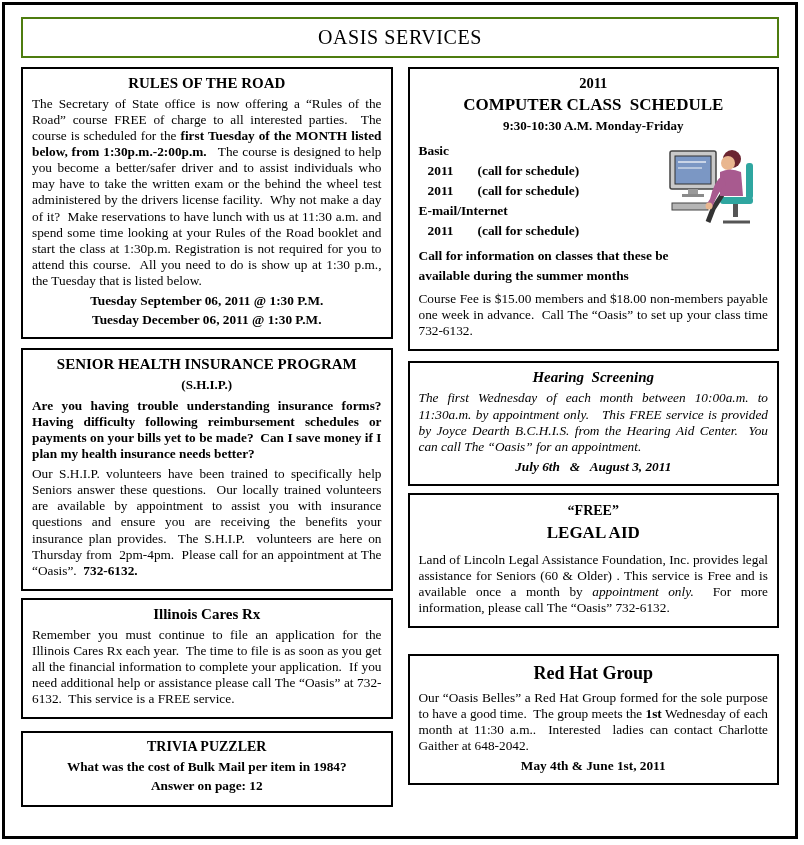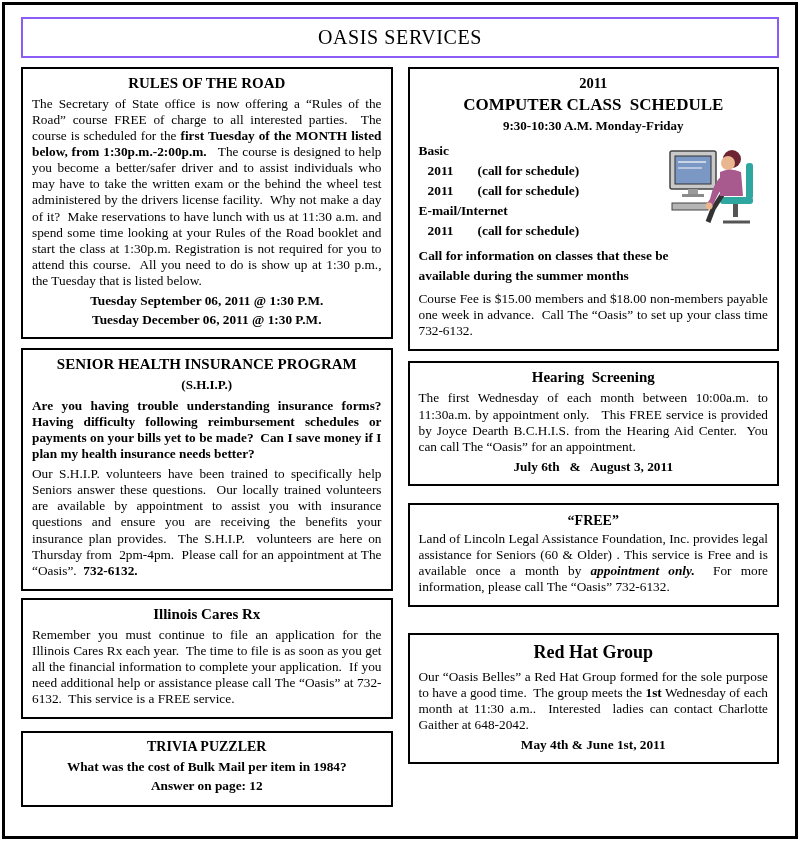--- a/index.html
+++ b/index.html
@@ -7,43 +7,43 @@
     width:804px;height:845px;background:#ffffff;color:#000;
     font-family:"Liberation Serif","DejaVu Serif",serif;
     position:relative;overflow:hidden;
   }
   .frame{
     position:absolute;left:2px;top:2px;width:796px;height:837px;
     border:3px solid #000;box-sizing:border-box;
     padding:12px 16px;background:#fff;overflow:hidden;
   }
   .header-box{
-    border:2px solid #8b5cf6;height:37px;display:flex;
+    border:2px solid #4d7c0f;height:37px;display:flex;
     align-items:center;justify-content:center;margin-bottom:9px;
   }
   .header-title{font-size:20px;letter-spacing:.6px;}
   .columns{display:flex;gap:15px;align-items:flex-start;}
   .col{flex:1;min-width:0;display:flex;flex-direction:column;}
   .box{border:2px solid #000;padding:4px 9px 6px;background:#fff;box-sizing:border-box;}
   .sec-title{font-size:15px;font-weight:bold;text-align:center;margin:2px 0 4px;white-space:pre-wrap;}
   .sec-subtitle{font-size:13px;font-weight:bold;text-align:center;margin:0 0 5px;}
   p.just{font-size:13.3px;line-height:1.21;text-align:justify;white-space:pre-wrap;margin:0 0 4px;}
   .bold{font-weight:bold;}
-  .bi{font-weight:bold;font-style:italic;}
+  .bi{font-weight:normal;font-style:italic;}
   .date-line{font-size:13.3px;font-weight:bold;text-align:center;margin:3px 0;white-space:pre-wrap;}
   
   .rules-box{margin-bottom:9px;}
   .ship-box{margin-bottom:7px;}
   .cares-box{margin-bottom:12px;}
   .trivia-box{padding-bottom:8px;}
   .trivia-title{font-size:14px;}
   .trivia-line{font-size:13.3px;font-weight:bold;text-align:center;margin:3px 0;}
   
   .computer-box{margin-bottom:10px;}
-  .hearing-box{margin-bottom:17px;}
+  .hearing-box{margin-bottom:7px;font-style:italic;}
   .legal-box{margin-bottom:26px;}
   .cc-year{text-align:center;font-weight:bold;font-size:14.5px;margin-top:2px;}
   .cc-title{text-align:center;font-weight:bold;font-size:17px;margin:3px 0 3px;white-space:pre-wrap;}
   .cc-time{text-align:center;font-weight:bold;font-size:13px;margin-bottom:9px;}
   .cc-body{font-size:13.4px;}
   .clipart{float:right;width:100px;height:84px;margin:0 0 4px 8px;}
   .cc-label{font-weight:bold;margin:2px 0 3px;}
   .cc-row{font-weight:bold;padding-left:9px;margin:4px 0;}
   .cc-row .yr{display:inline-block;min-width:50px;}
   .cc-email{font-weight:bold;margin:4px 0 3px;}
@@ -137,20 +137,21 @@
       </section>
 
       <section class="box hearing-box">
         <h2 class="sec-title">Hearing  Screening</h2>
         <p class="just">The first Wednesday of each month between 10:00a.m. to 11:30a.m. by appointment only.   This FREE service is provided by Joyce Dearth B.C.H.I.S. from the Hearing Aid Center.  You can call The “Oasis” for an appointment.</p>
         <div class="date-line">July 6th   &amp;   August 3, 2011</div>
       </section>
 
       <section class="box legal-box">
         <div class="legal-quote">“FREE”</div>
+        <div class="legal-title">LEGAL AID</div>
         <p class="just"><span>Land of Lincoln Legal Assistance Foundation, Inc. provides legal assistance for Seniors (60 &amp; Older) . This service is Free and is available once a month by </span><span class="bi">appointment only.</span><span>  For more information, please call The “Oasis” 732-6132.</span></p>
       </section>
 
       <section class="box redhat-box">
         <div class="redhat-title">Red Hat Group</div>
         <p class="just"><span>Our “Oasis Belles” a Red Hat Group formed for the sole purpose to have a good time.  The group meets the </span><span class="bold">1st</span><span> Wednesday of each month at 11:30 a.m..  Interested  ladies can contact Charlotte Gaither at 648-2042.</span></p>
         <div class="date-line">May 4th &amp; June 1st, 2011</div>
       </section>
 
     </div>

